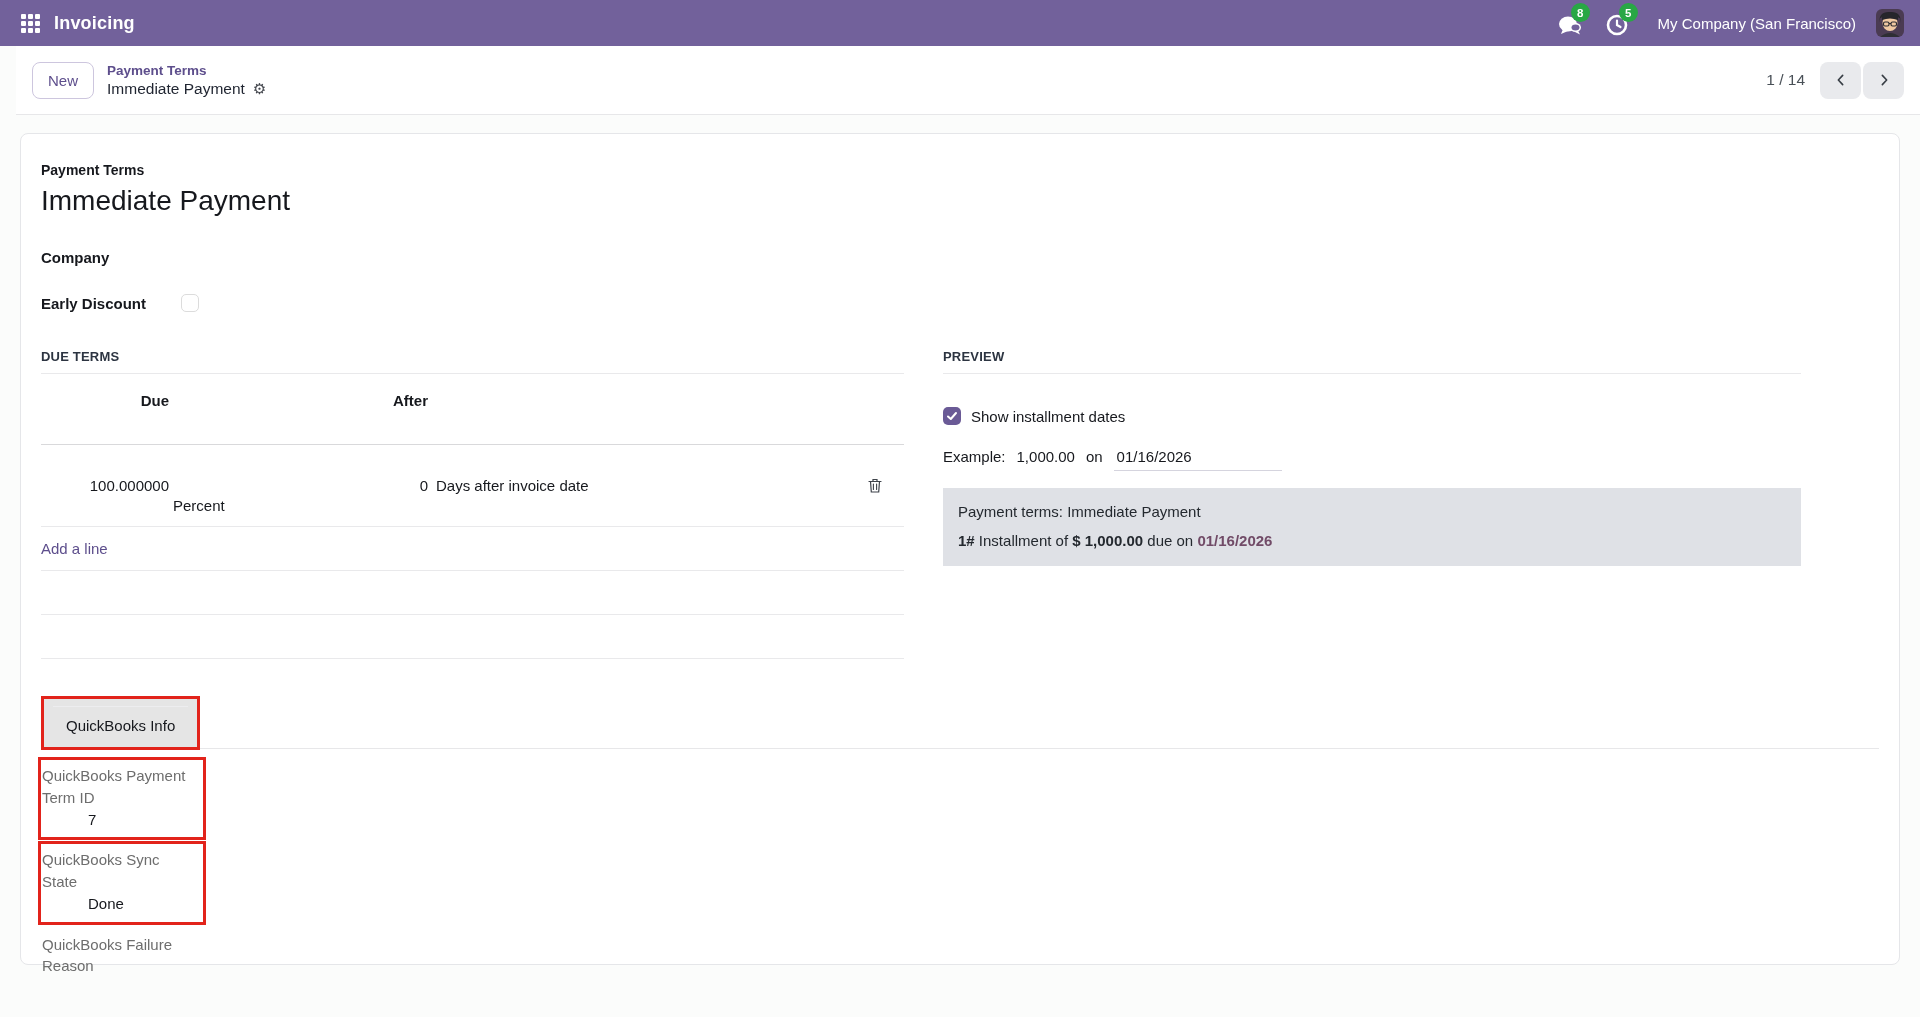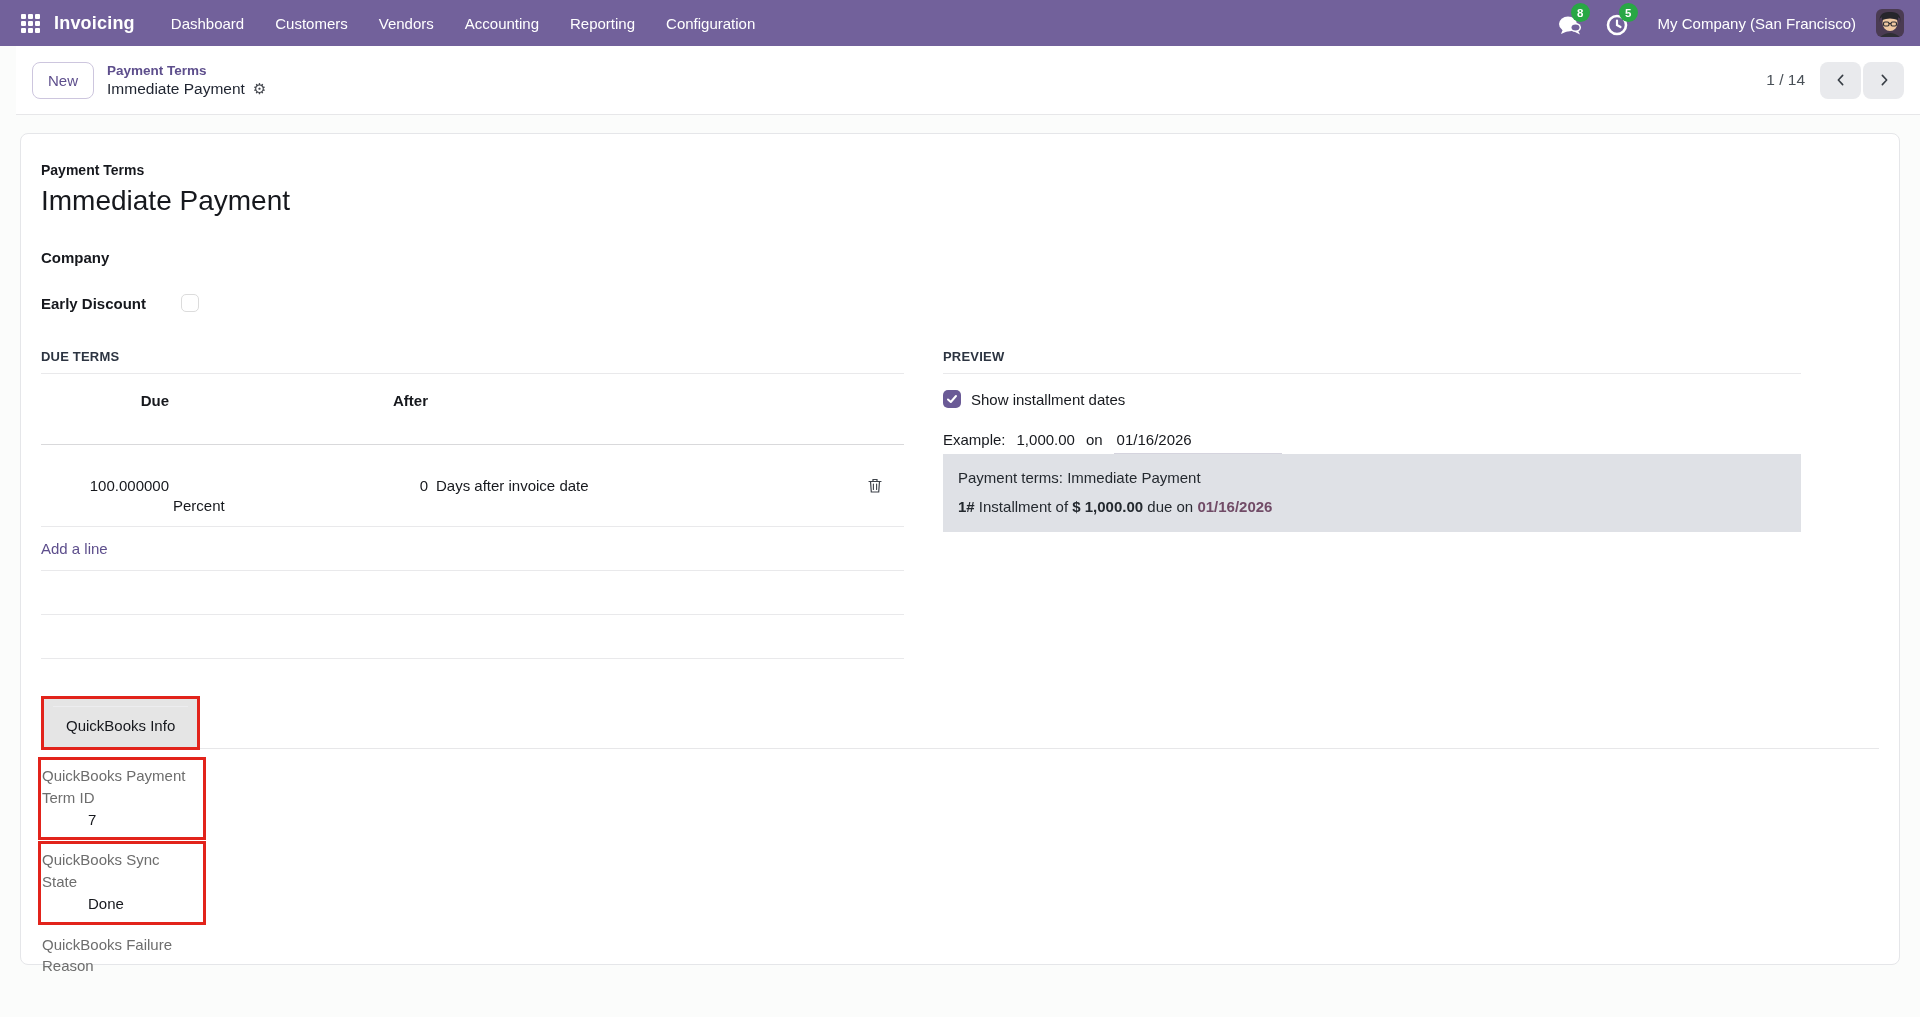--- a/index.html
+++ b/index.html
@@ -81,31 +81,31 @@
   .cell-unit { width:116px; padding-left:4px;margin-top:40px; }
   .cell-num2 { width:143px; text-align:right; }
   .cell-after { flex:1; padding-left:8px; }
   .cell-trash { width:60px; display:flex; justify-content:flex-end; padding-right:22px; }
   .trash-btn { background:none; border:none; cursor:pointer; display:flex; }
   .add-line-row { padding:13px 0; font-size:15px; border-bottom:1px solid #e9e9eb; }
   .add-line-link { color:#5d4e8c; cursor:pointer; }
   .empty-row { height:44px; border-bottom:1px solid #e9e9eb; }
 
   
-  .show-dates-row { display:flex; align-items:center; gap:10px; margin-top:16px; font-size:15px; color:#16181d; }
+  .show-dates-row { display:flex; align-items:center; gap:10px; margin-top:33px; font-size:15px; color:#16181d; }
   .checkbox-checked {
     width:18px; height:18px; border-radius:5px; background:#6a5a96;
     display:flex; align-items:center; justify-content:center; cursor:pointer;
   }
   .example-row { display:flex; align-items:baseline; gap:11px; margin-top:21px; font-size:15px; color:#16181d; }
   .date-input {
     border:none; border-bottom:1px solid #d5d4de; width:168px; font-size:15px; color:#16181d;
     padding:2px 3px 5px; background:transparent; font-family:inherit; outline:none;
   }
-  .preview-box { margin-top:0; background:#dfe1e6; padding:15px 15px 17px; font-size:15px; color:#24292f; }
+  .preview-box { margin-top:17px; background:#dfe1e6; padding:15px 15px 17px; font-size:15px; color:#24292f; }
   .pb-line2 { margin-top:12px; }
   .bold { font-weight:700; }
   .date-plum { color:#714b67; font-weight:700; }
 
   
   .notebook { margin-top:37px; border-bottom:1px solid #e7e7e9; display:flex; align-items:flex-end; }
   .tab-annotation { border:3px solid #e2231b; margin-bottom:-2px; background:#e5e5e5; }
   .tab { margin:7px 9px 0; padding:10px 13px 13px; border-top:1px solid #ededef; font-size:15px; color:#16181d; cursor:pointer; white-space:nowrap; }
 
   .qb-fields { margin-top:8px; }
@@ -132,28 +132,20 @@
         <rect x="0" y="7" width="5" height="5" rx="1"></rect>
           <rect x="7" y="7" width="5" height="5" rx="1"></rect>
           <rect x="14" y="7" width="5" height="5" rx="1"></rect>
         <rect x="0" y="14" width="5" height="5" rx="1"></rect>
           <rect x="7" y="14" width="5" height="5" rx="1"></rect>
           <rect x="14" y="14" width="5" height="5" rx="1"></rect>
       </g>
     </svg>
   </div>
   <div class="app-name">Invoicing</div>
-  <nav class="nav-menu">
-    <span class="nav-item">Dashboard</span>
-    <span class="nav-item">Customers</span>
-    <span class="nav-item">Vendors</span>
-    <span class="nav-item">Accounting</span>
-    <span class="nav-item">Reporting</span>
-    <span class="nav-item">Configuration</span>
-  </nav>
   <div class="navbar-right">
     <div class="icon-badge-wrap">
       <svg width="24" height="22" viewBox="0 0 24 22">
         <ellipse cx="10" cy="10" rx="9" ry="7.5" fill="#ffffff"></ellipse>
         <path d="M5 15 L3 20 L10 17 Z" fill="#ffffff"></path>
         <ellipse cx="17.5" cy="13.5" rx="5.5" ry="4.5" fill="#ffffff"></ellipse>
         <path d="M20 16.5 L22 20.5 L16.5 17.8 Z" fill="#ffffff"></path>
         <ellipse cx="17.5" cy="13.5" rx="4" ry="3" fill="#72619b"></ellipse>
         <ellipse cx="17.5" cy="13.5" rx="5.5" ry="4.5" fill="none"></ellipse>
       </svg>

